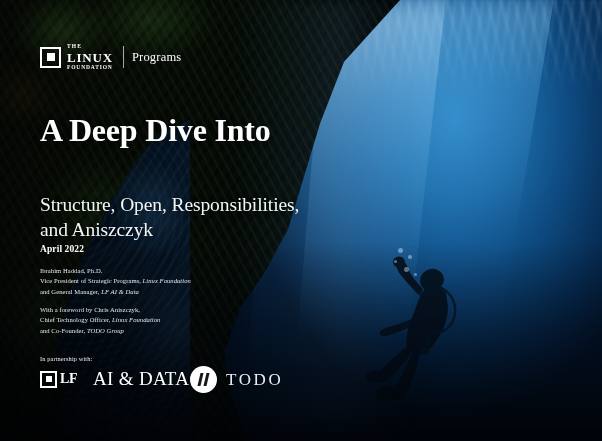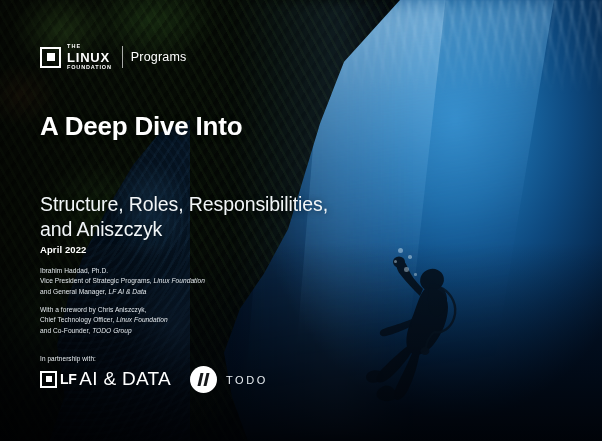--- a/index.html
+++ b/index.html
@@ -5,21 +5,21 @@
   html, body {
     margin: 0;
     padding: 0;
     background: #000;
   }
   #cover {
     position: relative;
     width: 602px;
     height: 441px;
     overflow: hidden;
-    font-family: Liberation Sans, sans-serif;
+    font-family: Liberation Serif, serif;
     background: #02060a;
   }
 
   
   .bg-layer { position: absolute; inset: 0; }
 
   
   .bg-water {
     background:
       radial-gradient(ellipse 210px 300px at 455px 120px, #2b86c6 0%, #1b6ca9 28%, #0e4a80 55%, #072f58 78%, #03172f 100%),
@@ -122,21 +122,21 @@
   .lf-words { margin-left: 6px; line-height: 1; }
   .lf-the { font-size: 5.5px; font-weight: bold; letter-spacing: 1.1px; color: #fff; display: block; margin-bottom: 1px; }
   .lf-linux { font-size: 13px; font-weight: bold; letter-spacing: 0.8px; color: #fff; display: block; }
   .lf-found { font-size: 5.5px; font-weight: bold; letter-spacing: 0.85px; color: #fff; display: block; margin-top: 1px; }
   .lf-div { width: 1px; height: 22px; background: rgba(255,255,255,0.65); margin: 0 8px 0 10px; }
   .lf-research { font-size: 12.5px; color: #fff; letter-spacing: 0.2px; }
 
   
   .title {
     position: absolute; left: 40px; top: 94px;
-    color: #ffffff; font-weight: bold; font-size: 26px;
+    color: #ffffff; font-weight: bold; font-size: 32px;
     line-height: 31px; letter-spacing: -0.2px;
     text-shadow: 0 1px 7px rgba(0,0,0,0.55);
   }
   .subtitle {
     position: absolute; left: 40px; top: 176px;
     color: #f2f6f8; font-weight: normal; font-size: 19.5px;
     line-height: 25px; letter-spacing: -0.1px;
     text-shadow: 0 1px 6px rgba(0,0,0,0.5);
   }
 
@@ -157,30 +157,30 @@
   }
 
   
   .lfai { position: absolute; left: 40px; top: 368px; display: flex; align-items: center; }
   .lfai-mark {
     width: 17px; height: 17px; border: 2.5px solid #fff; box-sizing: border-box;
     display: flex; align-items: center; justify-content: center; margin-right: 3px;
   }
   .lfai-mark i { display: block; width: 6px; height: 6px; background: #fff; }
   .lfai-lf { color: #fff; font-weight: bold; font-size: 14px; letter-spacing: -0.4px; }
-  .lfai-rest { color: #fff; font-weight: normal; font-size: 19px; letter-spacing: 0.3px; margin-left: 3px; }
+  .lfai-rest { color: #fff; font-weight: normal; font-size: 19px; letter-spacing: 0.3px; margin-left: 16px; }
 
   
   .todo { position: absolute; left: 190px; top: 366px; display: flex; align-items: center; }
   .todo-circle {
     width: 27px; height: 27px; border-radius: 50%; background: #ffffff;
     display: flex; align-items: center; justify-content: center; gap: 2.5px;
   }
   .todo-circle s { display: block; width: 3px; height: 13px; background: #16181a; transform: skewX(-13deg); text-decoration: none; }
-  .todo-word { color: #e9eef2; font-size: 11px; letter-spacing: 2.6px; margin-left: 9px; }
+  .todo-word { color: #e9eef2; font-size: 17px; letter-spacing: 2.6px; margin-left: 9px; }
 </style>
 </head>
 <body>
 
 <div id="cover">
 
   <div class="bg-layer bg-water"></div>
   <div class="bg-layer bg-shaft"></div>
   <div class="bg-layer bg-shaft2"></div>
   <div class="bg-layer bg-ripple"></div>
@@ -248,21 +248,21 @@
       </span>
       <span class="lf-div"></span>
       <span class="lf-research">Programs</span>
     </div>
 
     <h1 class="title">
       <span>A Deep Dive Into</span><br>
     </h1>
 
     <h2 class="subtitle">
-      <span>Structure, Roles, Responsibilities,</span><br>
+      <span>Structure, Open, Responsibilities,</span><br>
       <span>and Aniszczyk</span>
     </h2>
 
     <div class="date">April 2022</div>
 
     <div class="credits">
       <div>Ibrahim Haddad, Ph.D.</div>
       <div><span>Vice President of Strategic Programs, </span><em>Linux Foundation</em></div>
       <div><span>and General Manager, </span><em>LF AI &amp; Data</em></div>
     </div>

